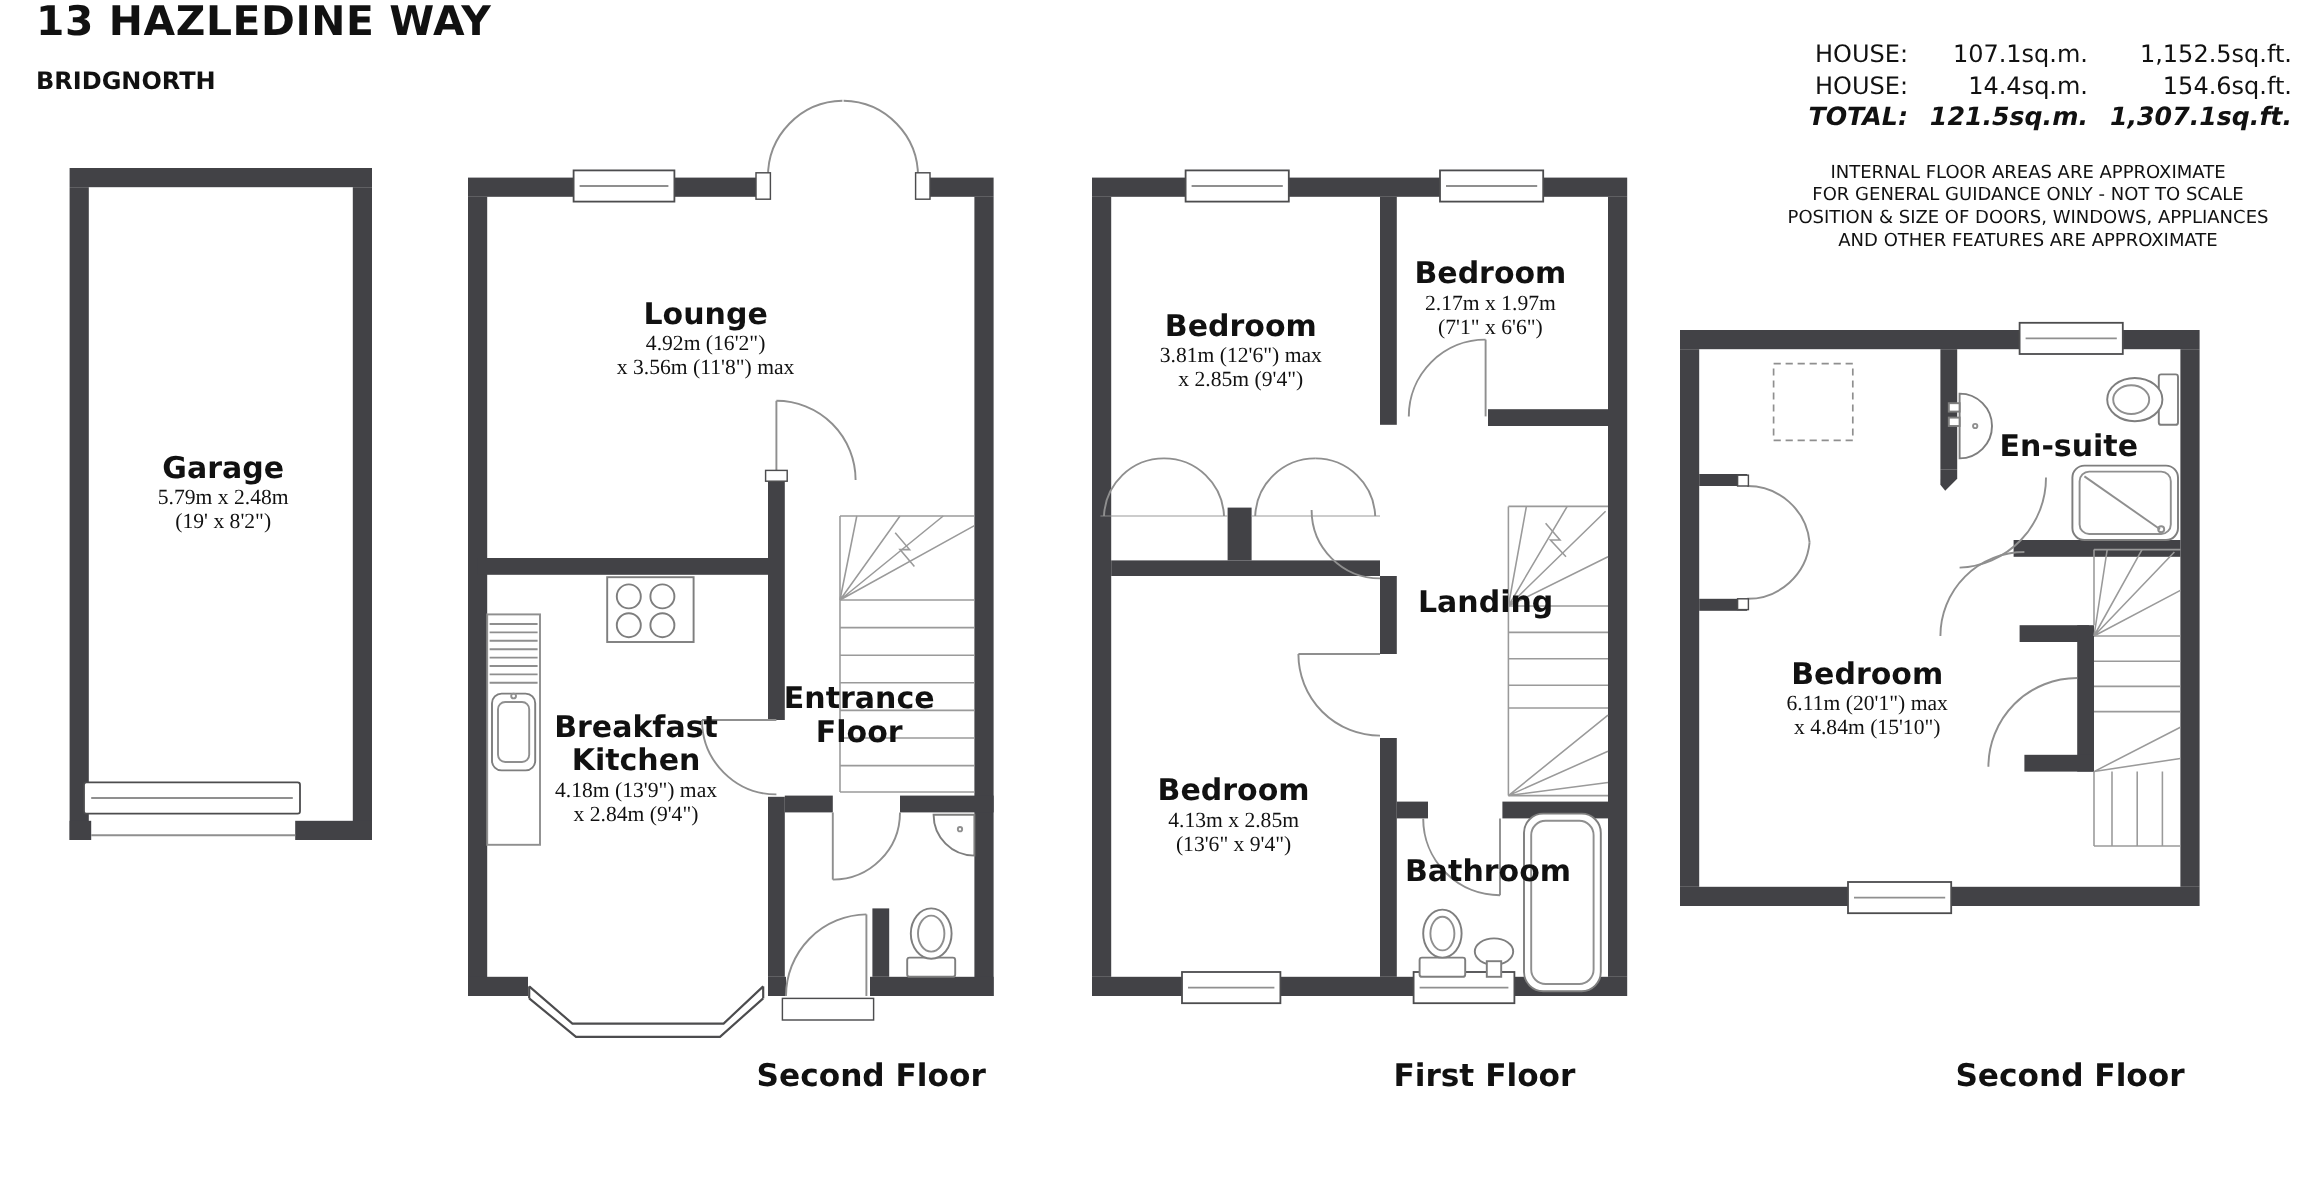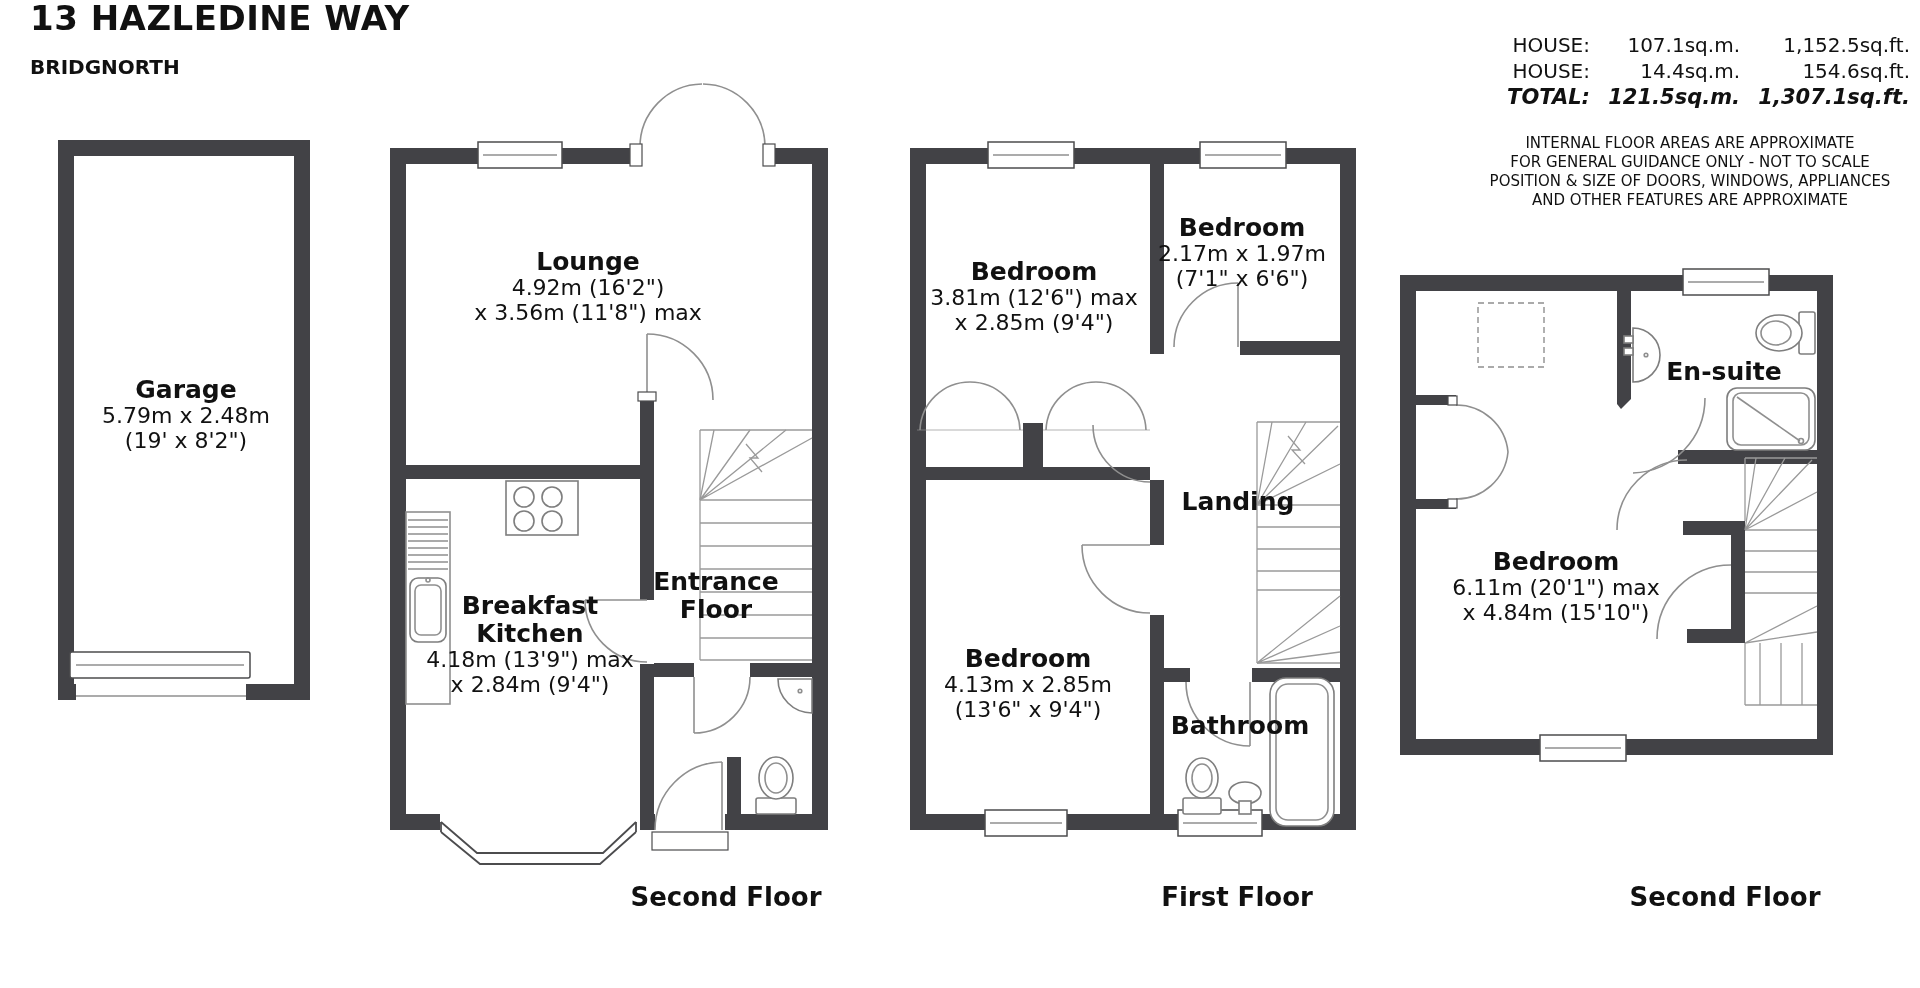--- a/index.html
+++ b/index.html
@@ -12,21 +12,21 @@
   .hdr-sub{font-size:20px;font-weight:bold;margin-top:18px;}
   
   .areas{position:absolute;left:1470px;top:32px;width:440px;font-size:20px;}
   .arow{display:grid;grid-template-columns:120px 150px 170px;line-height:26px;}
   .arow span{text-align:right;white-space:nowrap;}
   .arow.total{font-weight:bold;font-size:21px;font-style:italic;}
   .disc{margin-top:24px;text-align:center;font-size:15px;line-height:19px;}
   
   .lbl{position:absolute;transform:translateX(-50%);text-align:center;line-height:1.12;white-space:nowrap;}
   .rn{font-weight:bold;font-size:25px;}
-  .rd{font-size:22px;}
+  .rd{font-size:18px;font-family:Liberation Serif, serif;}
   .flr{position:absolute;transform:translateX(-50%);font-size:26px;font-weight:bold;white-space:nowrap;}
   
   svg .wall{fill:#424246;stroke:none;}
   svg .thin{stroke:#8f8f8f;stroke-width:1.6;fill:none;}
   svg .winl{stroke:#4c4c4e;stroke-width:1.8;fill:none;}
   svg .win{fill:#fff;stroke:#4c4c4e;stroke-width:1.5;}
   svg .cap{fill:#fff;stroke:#4c4c4e;stroke-width:1.2;}
   svg .fix{stroke:#7e7e7e;stroke-width:1.6;fill:#fff;}
   svg .stair{stroke:#9a9a9a;stroke-width:1.3;fill:none;}
   svg .dash{stroke:#8f8f8f;stroke-width:1.4;fill:none;stroke-dasharray:6 4;}

